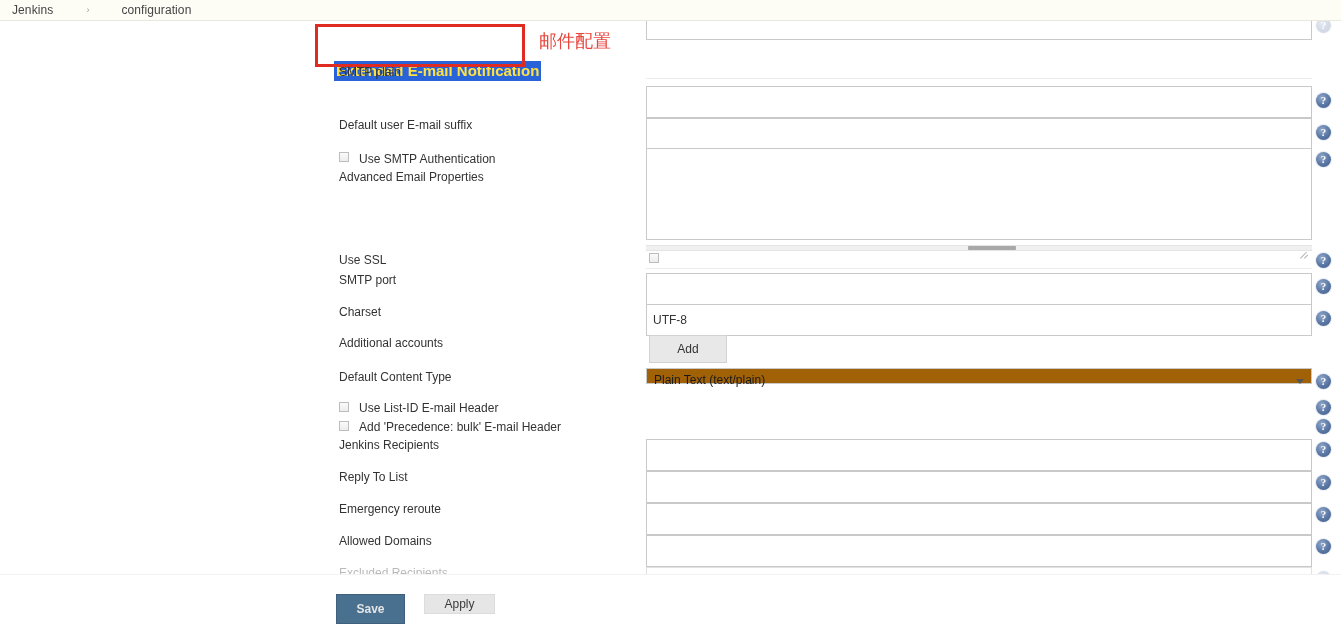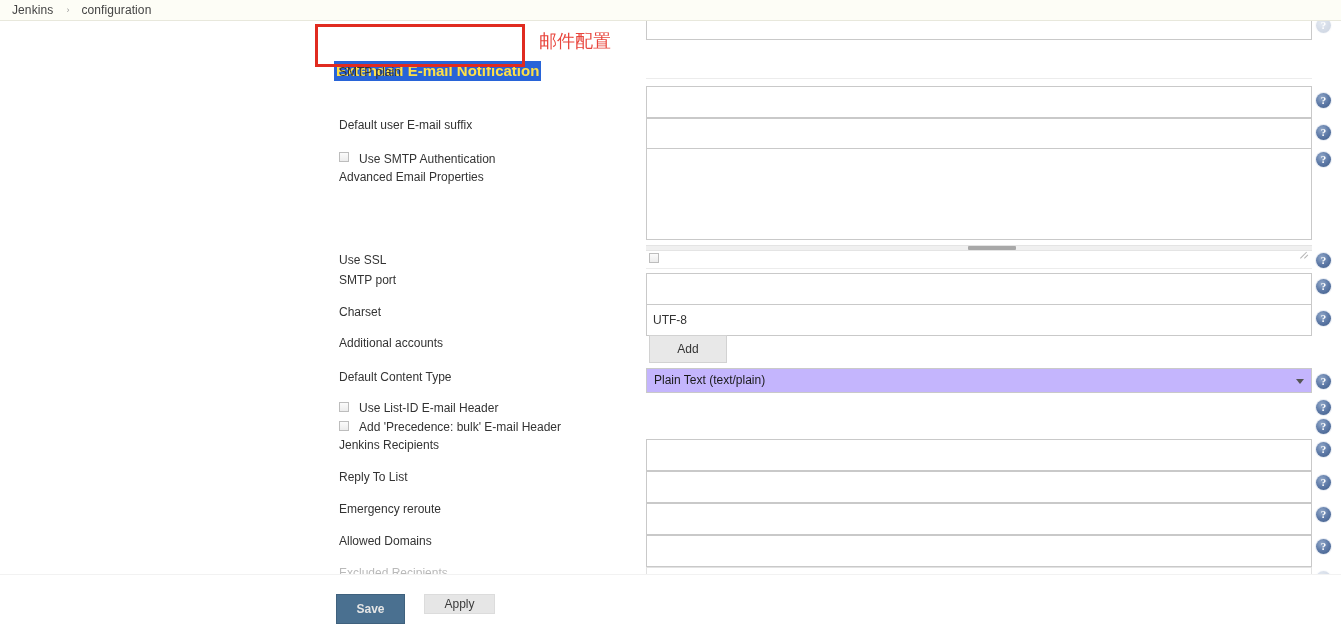--- a/index.html
+++ b/index.html
@@ -22,20 +22,21 @@
     position: absolute;
     left: 0; top: 0;
     width: 1341px;
     height: 21px;
     background: #fdfdf6;
     border-bottom: 1px solid #e8e8dc;
     box-sizing: border-box;
     display: flex;
     align-items: center;
     padding-left: 12px;
+    gap: 20px;
   }
   .bc-item {
     font-size: 12px;
     color: #444444;
     text-decoration: none;
     letter-spacing: .1px;
   }
   .bc-sep {
     color: #999999;
     font-size: 9px;
@@ -139,24 +140,24 @@
     box-sizing: border-box;
     border: 1px solid #bdbdbd;
     background: linear-gradient(#fbfbfb, #ececec);
   }
 
   
   .sel {
     position: absolute;
     left: 646px;
     width: 666px;
-    height: 25px;
+    height: 16px;
     box-sizing: border-box;
     border: 1px solid #c9c9c9;
-    background: #c4b5fd;
+    background: #a16207;
     font-size: 12px;
     color: #1a1a1a;
     line-height: 23px;
     padding-left: 7px;
   }
   .sel-arrow {
     position: absolute;
     right: 7px;
     top: 10px;
     width: 0; height: 0;

